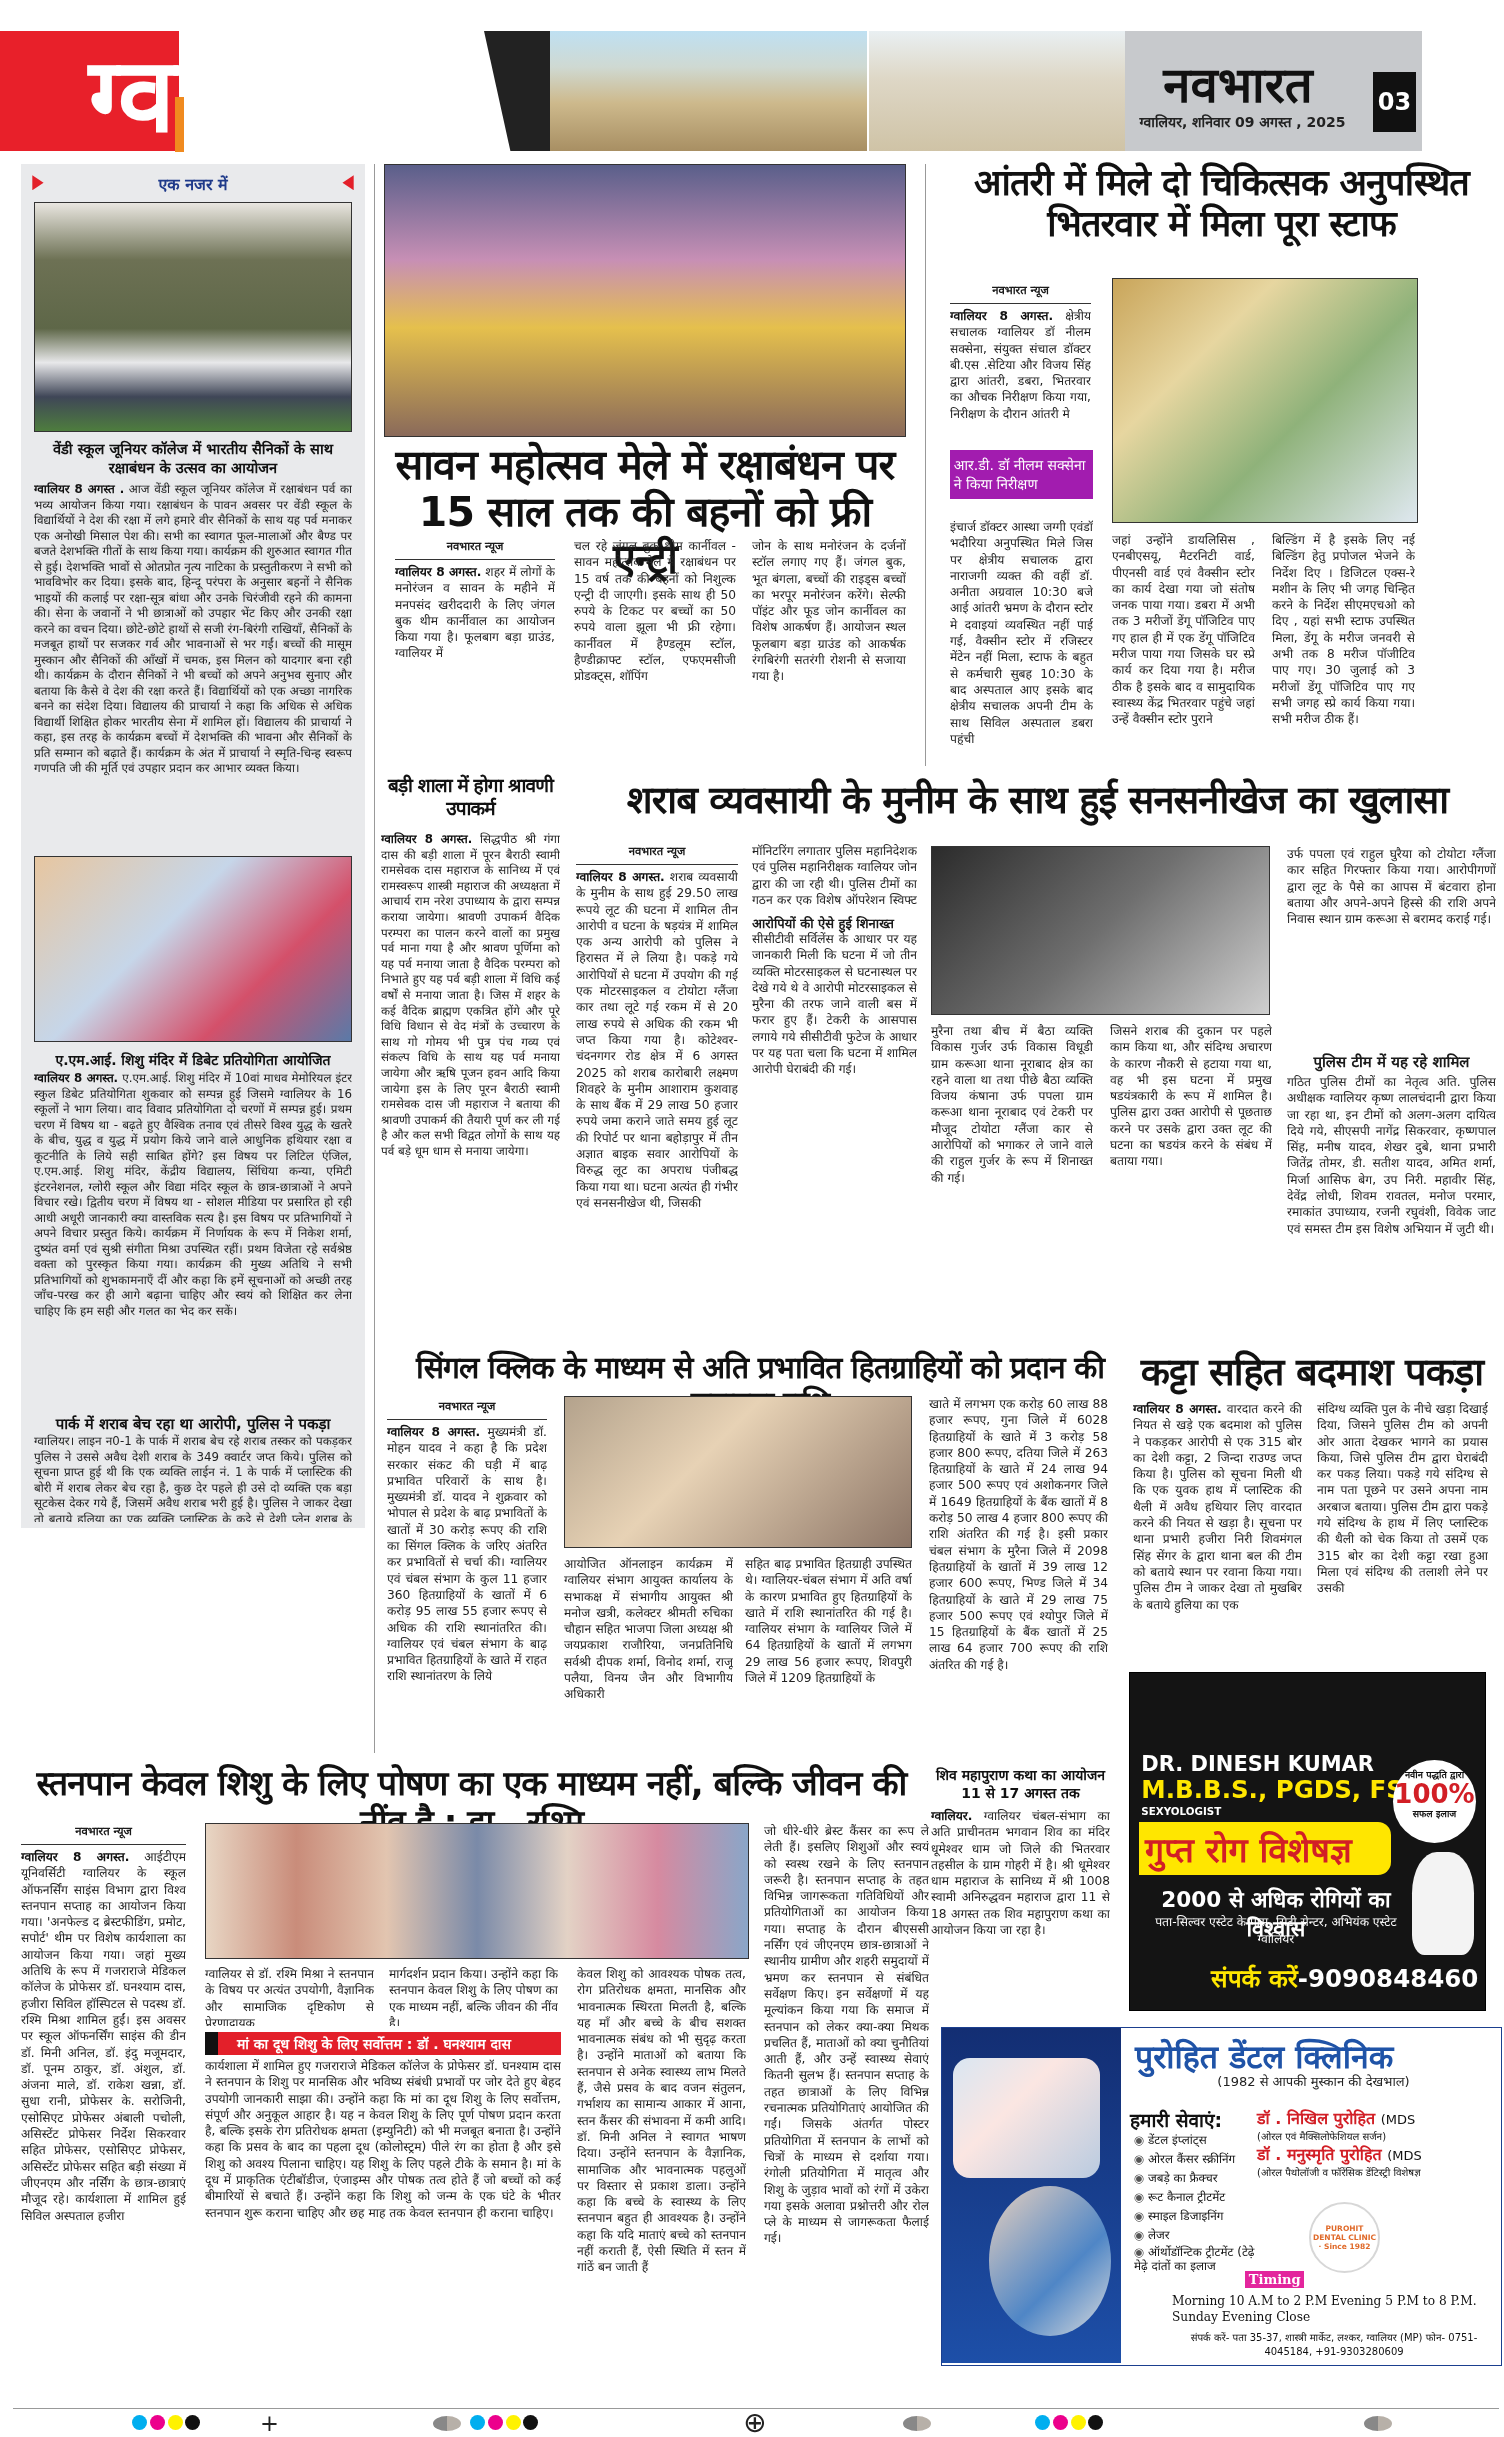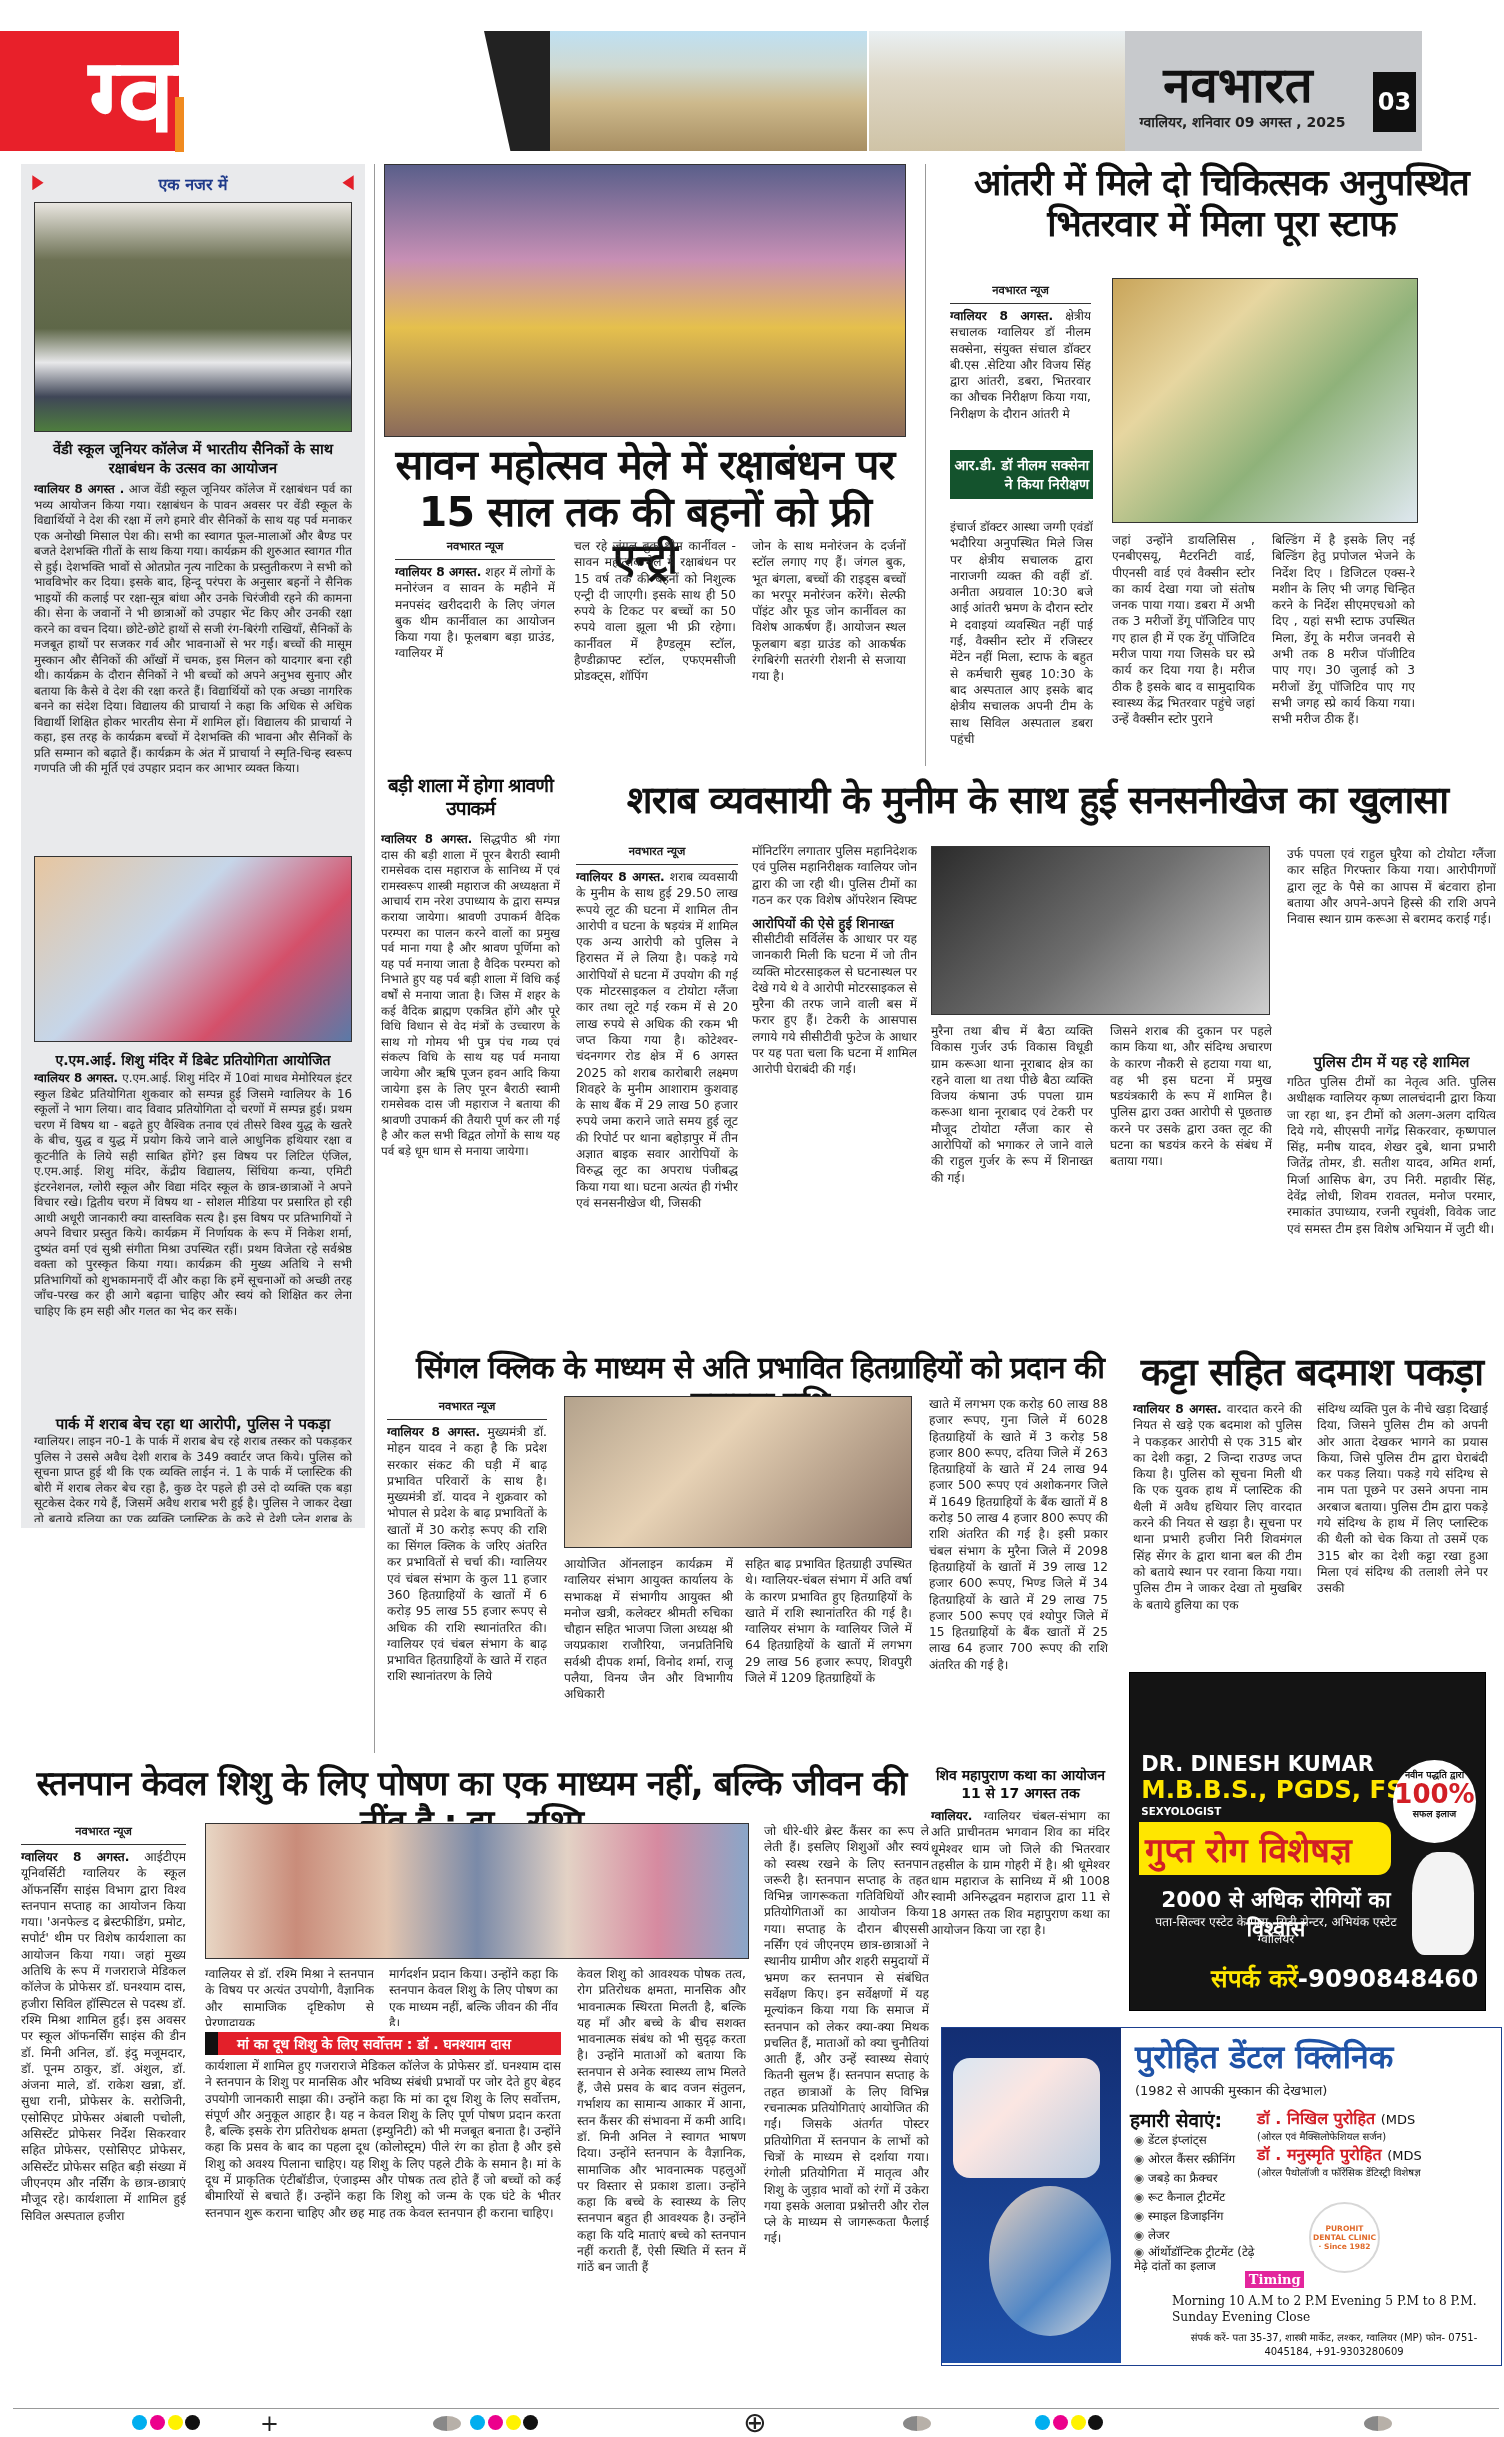--- a/index.html
+++ b/index.html
@@ -25,21 +25,21 @@
 .photo-faces{background:linear-gradient(90deg,#e8d6c4,#c98c7a,#e2c5b0,#7a8aa8,#e3d2c5,#d68aa0,#8aa6c8)}
 .photo-school{background:linear-gradient(135deg,#e7c6a0,#c6d6e9 40%,#d4506a 70%,#5a7aa8)}
 
 .sidebox{background:#e9eaec}
 .nz{color:#1f3a8a;font-weight:bold;font-size:16px;text-align:center}
 .cap{font-weight:bold;text-align:center;color:#111}
 .body{font-size:12.2px;line-height:16.3px;color:#222;text-align:justify;overflow:hidden}
 .body b{color:#111}
 .hl{font-weight:bold;color:#111;text-align:center;letter-spacing:-0.9px;line-height:1.15}
 .byline{font-size:11.3px;font-weight:bold;text-align:center;border-bottom:1.9px solid #333;padding-bottom:5.6px}
-.bluebox{background:#14532d;color:#fff;font-weight:bold;text-align:right;font-size:16px;line-height:22.6px;padding:5.6px 3.8px}
+.bluebox{background:#a21caf;color:#fff;font-weight:normal;text-align:left;font-size:16px;line-height:22.6px;padding:5.6px 3.8px}
 .redbar{background:#e3202a;color:#fff;font-weight:bold;font-size:15px;display:flex;align-items:center;padding-left:34px;border-left:13px solid #111}
 .rule{background:#999}
 
 #ad1{left:1129px;top:1672px;width:357px;height:339px;background:#141414;border:1.9px solid #000}
 .ad1-title{left:15px;top:3.8px;font-size:47px;font-weight:bold;color:#ffe600}
 .ad1-name{left:11.3px;top:79px;font-size:21px;font-weight:bold;color:#fff}
 .ad1-deg{left:11.3px;top:102px;font-size:24.5px;font-weight:bold;color:#ffe600}
 .ad1-sex{left:11.3px;top:132px;font-size:10.3px;font-weight:bold;color:#fff}
 .ad1-banner{left:9.4px;top:149px;width:252px;height:53px;background:#ffe600;border-radius:0 13px 13px 0;color:#d21f26;font-size:34px;font-weight:bold;display:flex;align-items:center;padding-left:5.6px}
 .ad1-circle{left:263px;top:87px;width:83px;height:83px;border-radius:50%;background:#fff;color:#111;text-align:center;font-size:9.4px;font-weight:bold;padding-top:7.5px}
@@ -47,21 +47,21 @@
 .ad1-trust{left:9.4px;top:211px;width:273px;text-align:center;color:#fff;font-size:21.6px;font-weight:bold}
 .ad1-addr{left:9.4px;top:241px;width:273px;text-align:center;color:#fff;font-size:12.2px;line-height:17px}
 .ad1-phone{left:9.4px;top:288px;width:339px;text-align:right;color:#fff;font-size:24.5px;font-weight:bold}
 .ad1-phone span{color:#ffe600}
 .silhouette{left:282px;top:179px;width:62px;height:103px;background:#f3f3f3;border-radius:40% 40% 20% 20%}
 #ad2{left:941px;top:2027px;width:561px;height:339px;background:#fff;border:1.9px solid #1b3f8f}
 .ad2-side{left:0;top:0;width:179px;height:335px;background:linear-gradient(180deg,#132e73,#1d4fa8)}
 .ad2-photo1{left:11.3px;top:30px;width:147px;height:120px;border-radius:17px;background:linear-gradient(135deg,#d9e6f2,#fbe6e2 40%,#b9cbe0)}
 .ad2-photo2{left:47px;top:158px;width:122px;height:150px;border-radius:50%;background:linear-gradient(135deg,#e7d0bf,#4f86c6 60%,#ddd)}
 .ad2-title{left:193px;top:5.6px;width:357px;text-align:left;font-size:32px;font-weight:bold;color:#1f53a7}
-.ad2-sub{left:193px;top:53px;width:357px;font-size:13px;color:#222}
+.ad2-sub{left:193px;top:44px;width:357px;text-align:center;font-size:13px;color:#222}
 .ad2-serv{left:188px;top:79px;font-size:19px;font-weight:bold;color:#111}
 .ad2-list{left:192px;top:103px;font-size:11.8px;line-height:19px;color:#111;list-style:none}
 .ad2-list li::before{content:"\25C9  ";color:#555}
 .ad2-dr{left:315px;top:79px;width:240px;font-size:16px;font-weight:bold;color:#d21f26}
 .ad2-dr span{color:#111;font-weight:normal;font-size:13px}
 .ad2-drsub{font-size:10px;color:#111;font-weight:normal}
 .ad2-logo{left:367px;top:174px;width:71px;height:71px;border-radius:50%;border:2.8px solid #d7d7d7;background:#fff;display:flex;align-items:center;justify-content:center;font-size:7.5px;color:#e06a2a;font-weight:bold;text-align:center}
 .ad2-timing{left:303px;top:243px;background:#e3259d;color:#fff;font-weight:bold;font-size:13px;padding:0.9px 3.8px;font-family:"DejaVu Serif",serif}
 .ad2-hours{left:230px;top:265px;width:324px;text-align:left;font-size:12.2px;font-family:"DejaVu Serif",serif;color:#111;line-height:16px}
 .ad2-contact{left:230px;top:303px;width:324px;text-align:center;font-size:10px;color:#111;line-height:14px}

